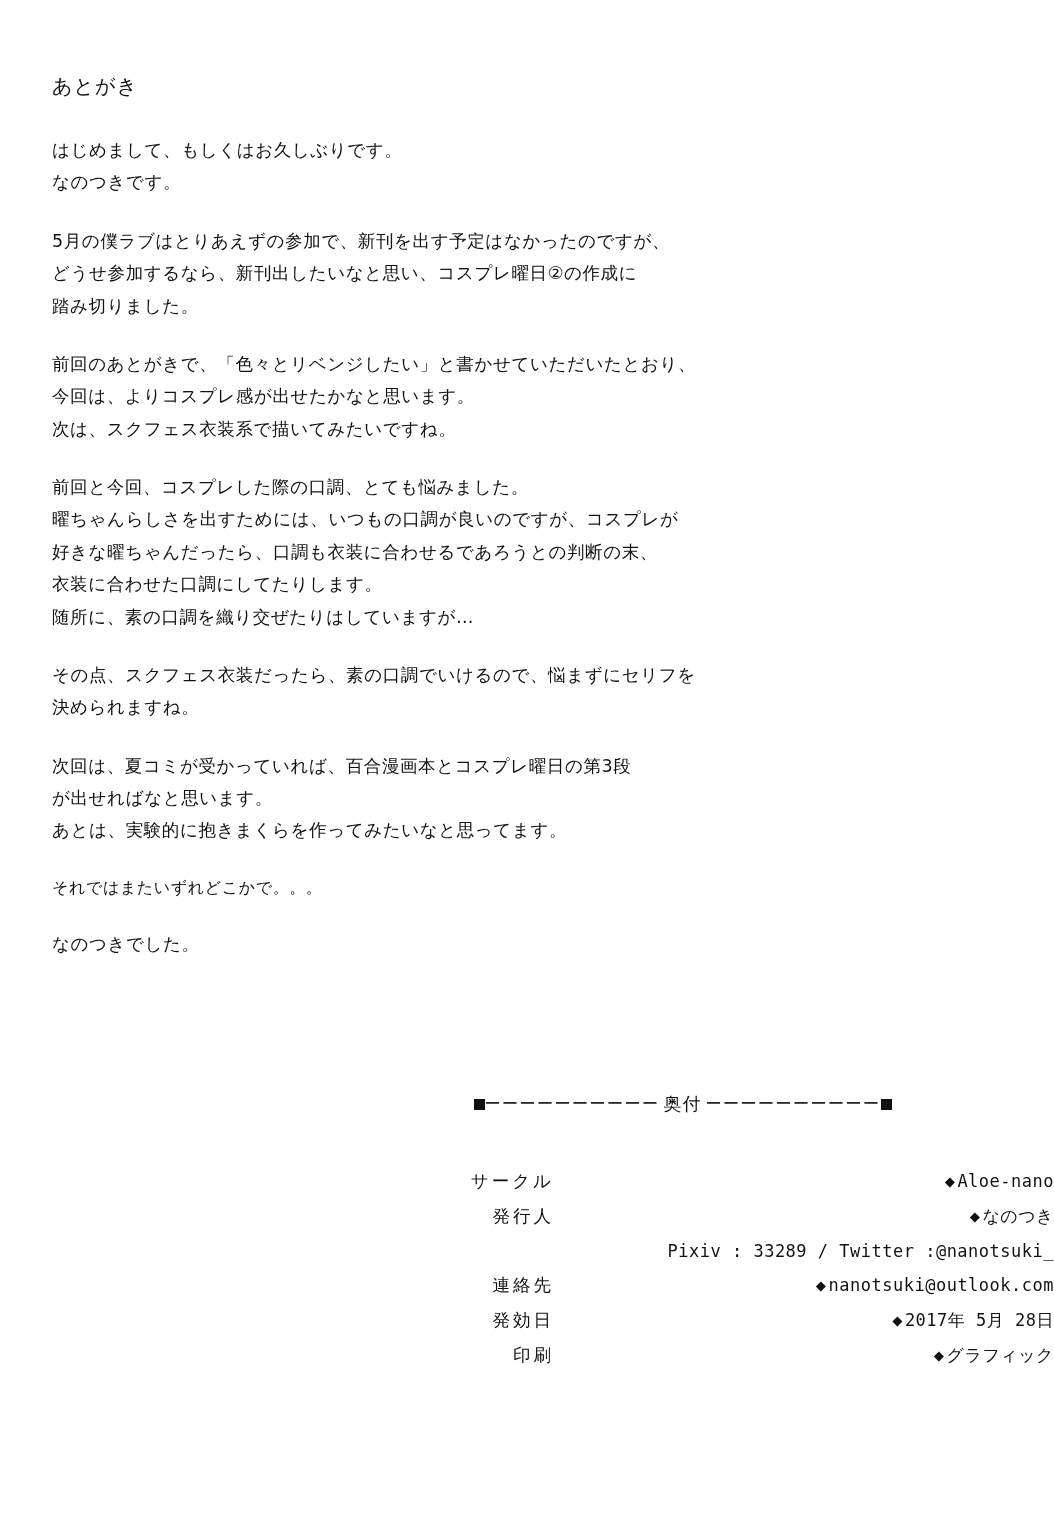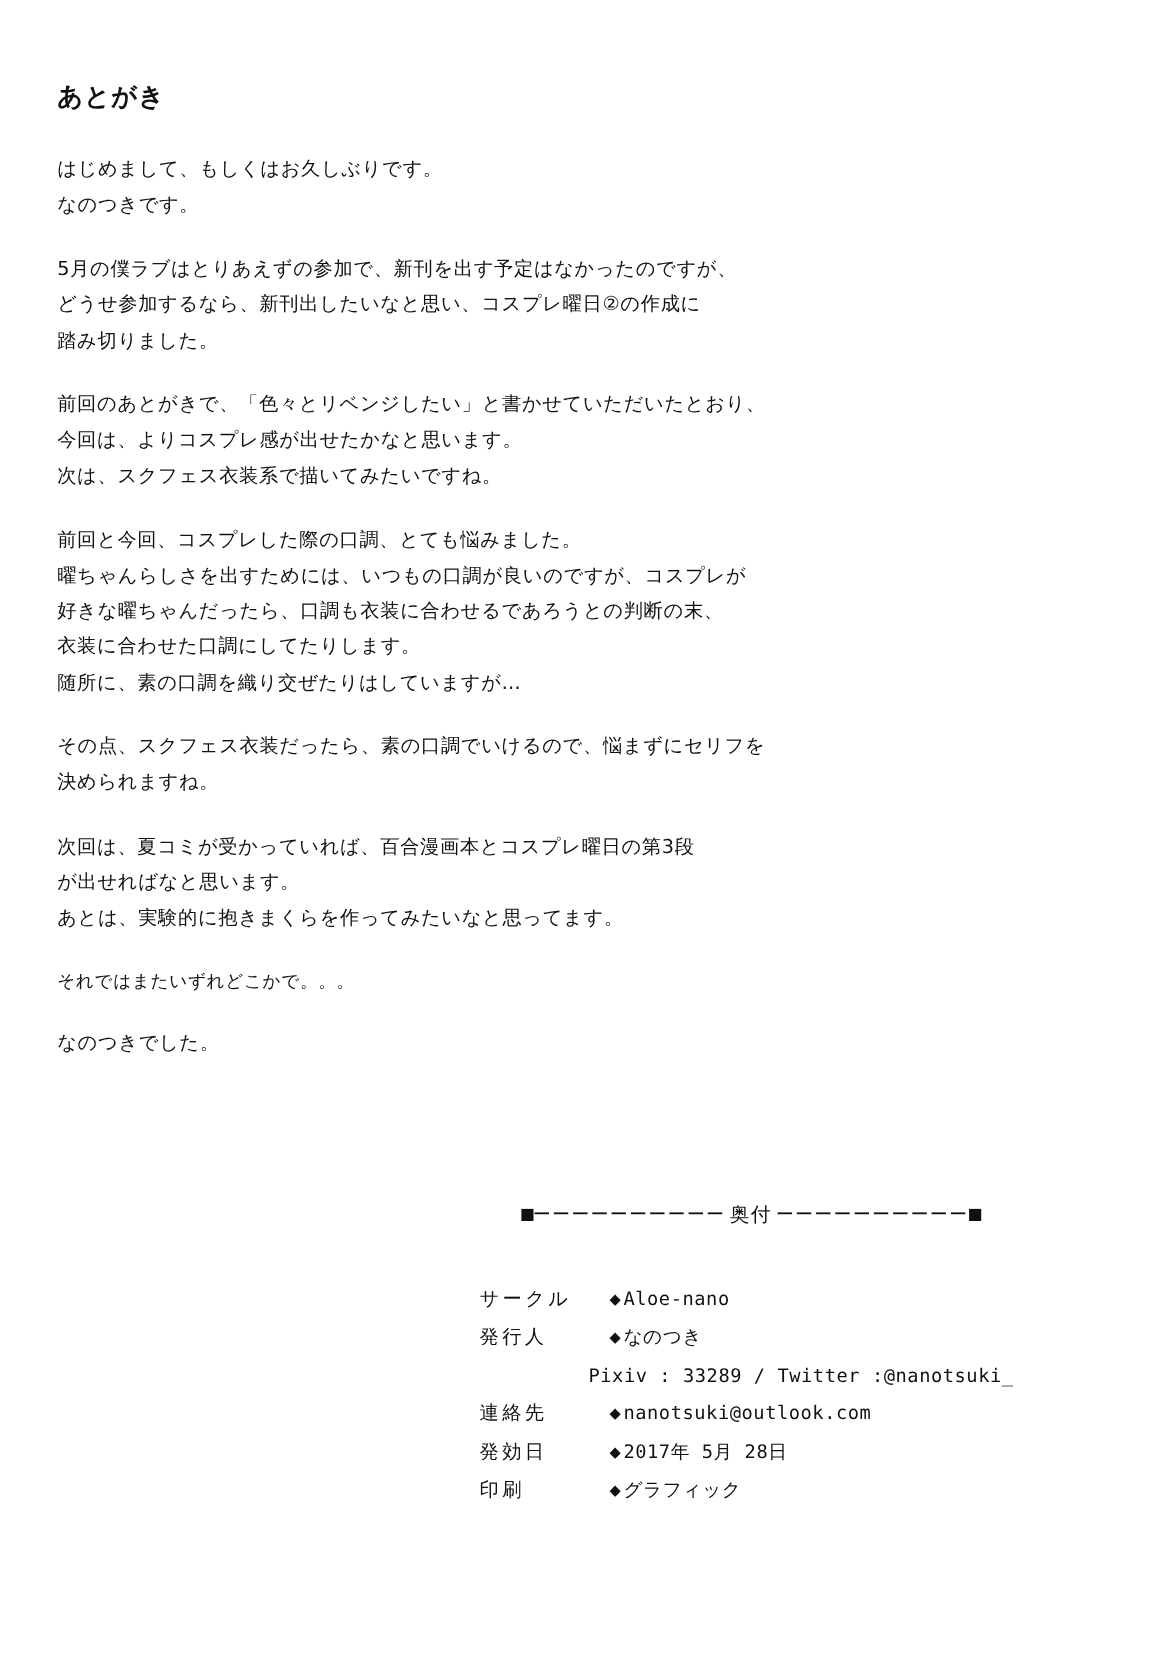--- a/index.html
+++ b/index.html
@@ -20,25 +20,25 @@
     inset: 0;
   }
   
   .afterword {
     position: absolute;
     left: 52px;
     top: 72px;
     width: 760px;
   }
   .afterword-title {
-    font-size: 23px;
+    font-size: 20px;
     letter-spacing: 1px;
     line-height: 1.4;
     margin: 0 0 34px 0;
-    font-weight: bold;
+    font-weight: normal;
   }
   .para {
     font-size: 17.5px;
     line-height: 1.85;
     letter-spacing: 0.6px;
     margin: 0 0 26px 0;
     white-space: pre-line;
   }
   .para.small {
     font-size: 16px;
@@ -76,20 +76,21 @@
     padding: 0 4px;
     font-size: 18px;
     font-family: Liberation Serif, serif;
   }
   .colophon-table {
     margin-top: 48px;
     margin-left: 436px;
     font-family: "DejaVu Sans Mono", "Liberation Mono", monospace;
     font-size: 17px;
     line-height: 2.0;
+    text-align: right;
   }
   .crow {
     display: flex;
     align-items: baseline;
   }
   .clabel {
     width: 118px;
     flex: 0 0 auto;
     letter-spacing: 3px;
     font-family: "DejaVu Sans", "Liberation Sans", sans-serif;

